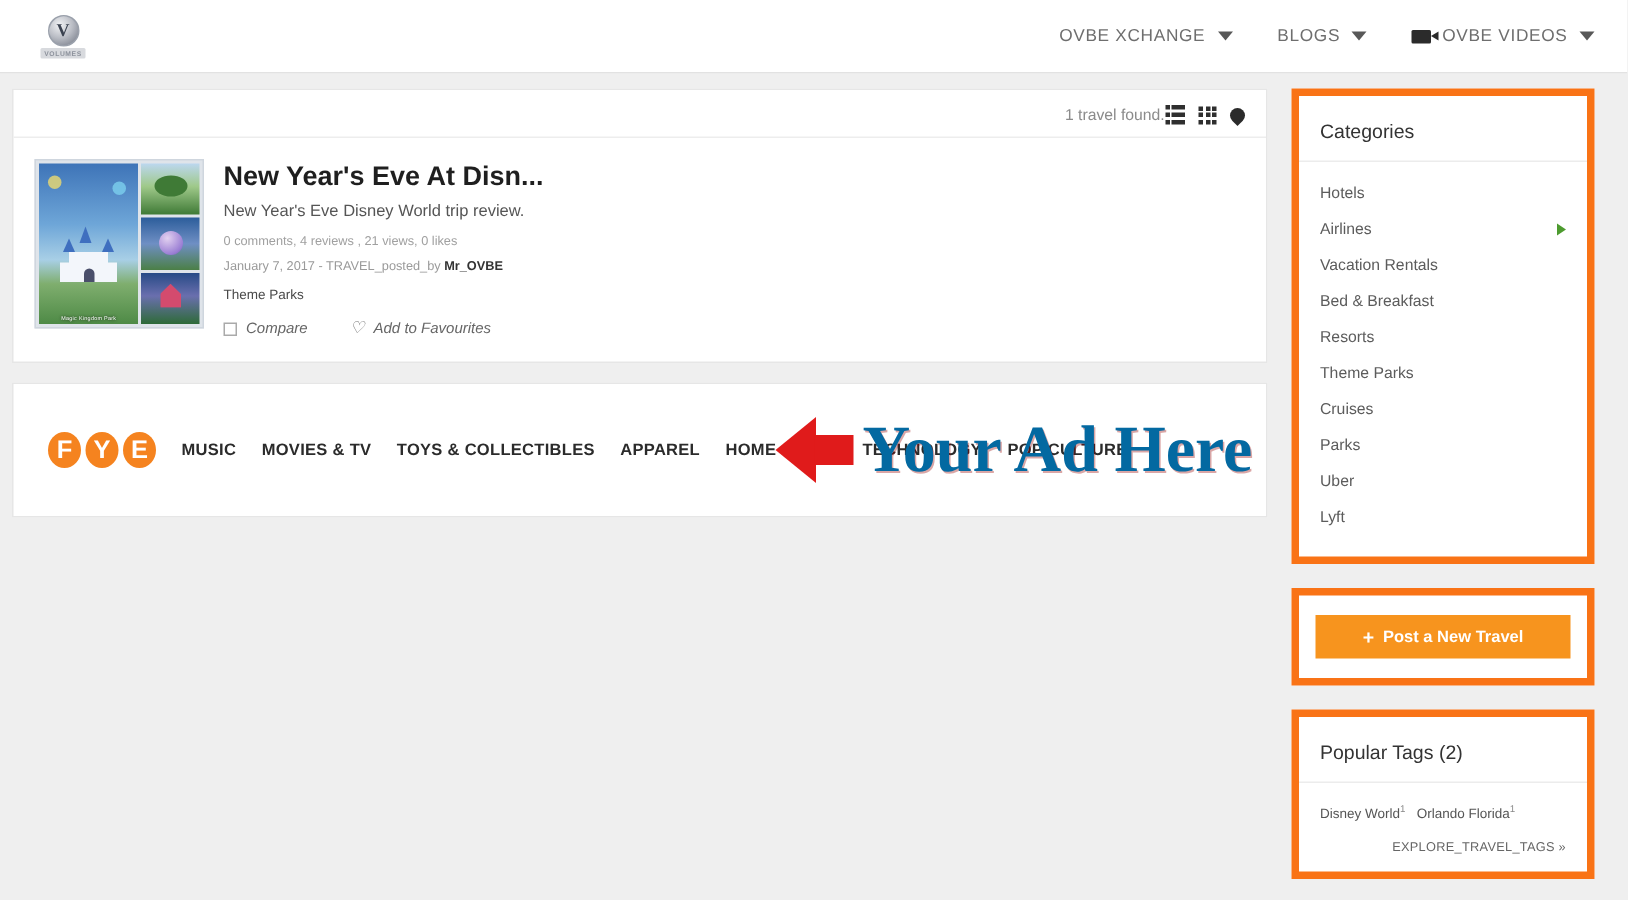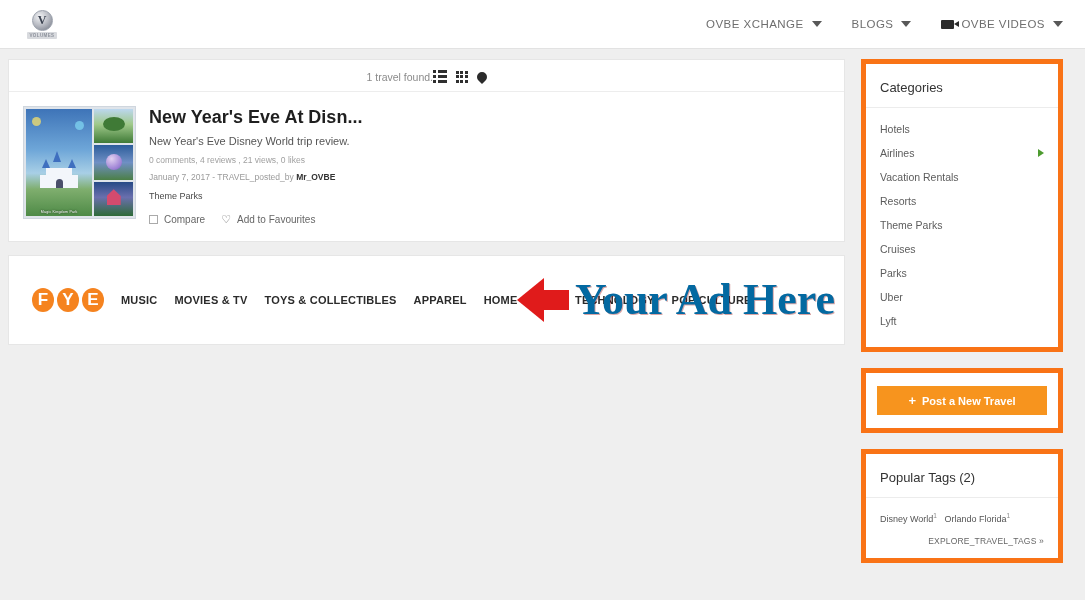--- a/index.html
+++ b/index.html
@@ -72,21 +72,21 @@
     padding: 10px 22px 0 8px;
     align-items: flex-start;
   }
   .content-col { width: 837px; flex: none; }
   .side-col { width: 202px; flex: none; }
 
   
   .panel { background: #fff; border: 1px solid #e6e6e6; }
   .results-panel { padding: 0; }
   .results-bar {
-    display: flex; align-items: center; justify-content: center;
+    display: flex; align-items: center; justify-content: flex-end;
     padding: 10px 14px 8px 14px;
     border-bottom: 1px solid #ededed;
   }
   .results-count { font-size: 10.5px; color: #8b8b8b; }
   .view-toggles { display: flex; align-items: center; gap: 9px; }
   .icon-btn { cursor: pointer; display: flex; align-items: center; }
 
   .ico-list { display: flex; flex-direction: column; gap: 2px; }
   .ico-list span { display: flex; gap: 1.5px; align-items: center; }
   .ico-list .b { width: 3px; height: 3px; background: #2f2f2f; }
@@ -140,21 +140,21 @@
   .listing-body { flex: 1; min-width: 0; padding-top: 1px; }
   .listing-title {
     font-size: 18px; font-weight: bold; color: #1f1f1f;
     margin-bottom: 7px; cursor: pointer;
   }
   .listing-desc { font-size: 11px; color: #555; margin-bottom: 8px; }
   .listing-meta { font-size: 8.5px; color: #a0a0a0; margin-bottom: 7px; }
   .listing-date { font-size: 8.5px; color: #9a9a9a; margin-bottom: 9px; }
   .listing-date b { color: #333; font-weight: bold; }
   .listing-cat { font-size: 9px; color: #4a4a4a; margin-bottom: 13px; }
-  .listing-actions { display: flex; gap: 16px; }
+  .listing-actions { display: flex; gap: 28px; font-style: italic; }
   .act { display: flex; align-items: center; gap: 6px; font-size: 10px; color: #666; cursor: pointer; }
   .cbox { width: 9px; height: 9px; border: 1px solid #aaa; background: #fff; }
   .heart { font-size: 11px; color: #777; line-height: 1; }
 
   
   .ad-panel {
     margin-top: 13px; height: 90px;
     position: relative; overflow: hidden;
     display: flex; align-items: center;
   }
@@ -387,20 +387,23 @@
           <span>Hotels</span>
         </div>
         <div class="cat-item">
           <span>Airlines</span>
           <span class="cat-arrow"></span>
         </div>
         <div class="cat-item">
           <span>Vacation Rentals</span>
         </div>
         <div class="cat-item">
+          <span>Bed &amp; Breakfast</span>
+        </div>
+        <div class="cat-item">
           <span>Resorts</span>
         </div>
         <div class="cat-item">
           <span>Theme Parks</span>
         </div>
         <div class="cat-item">
           <span>Cruises</span>
         </div>
         <div class="cat-item">
           <span>Parks</span>

